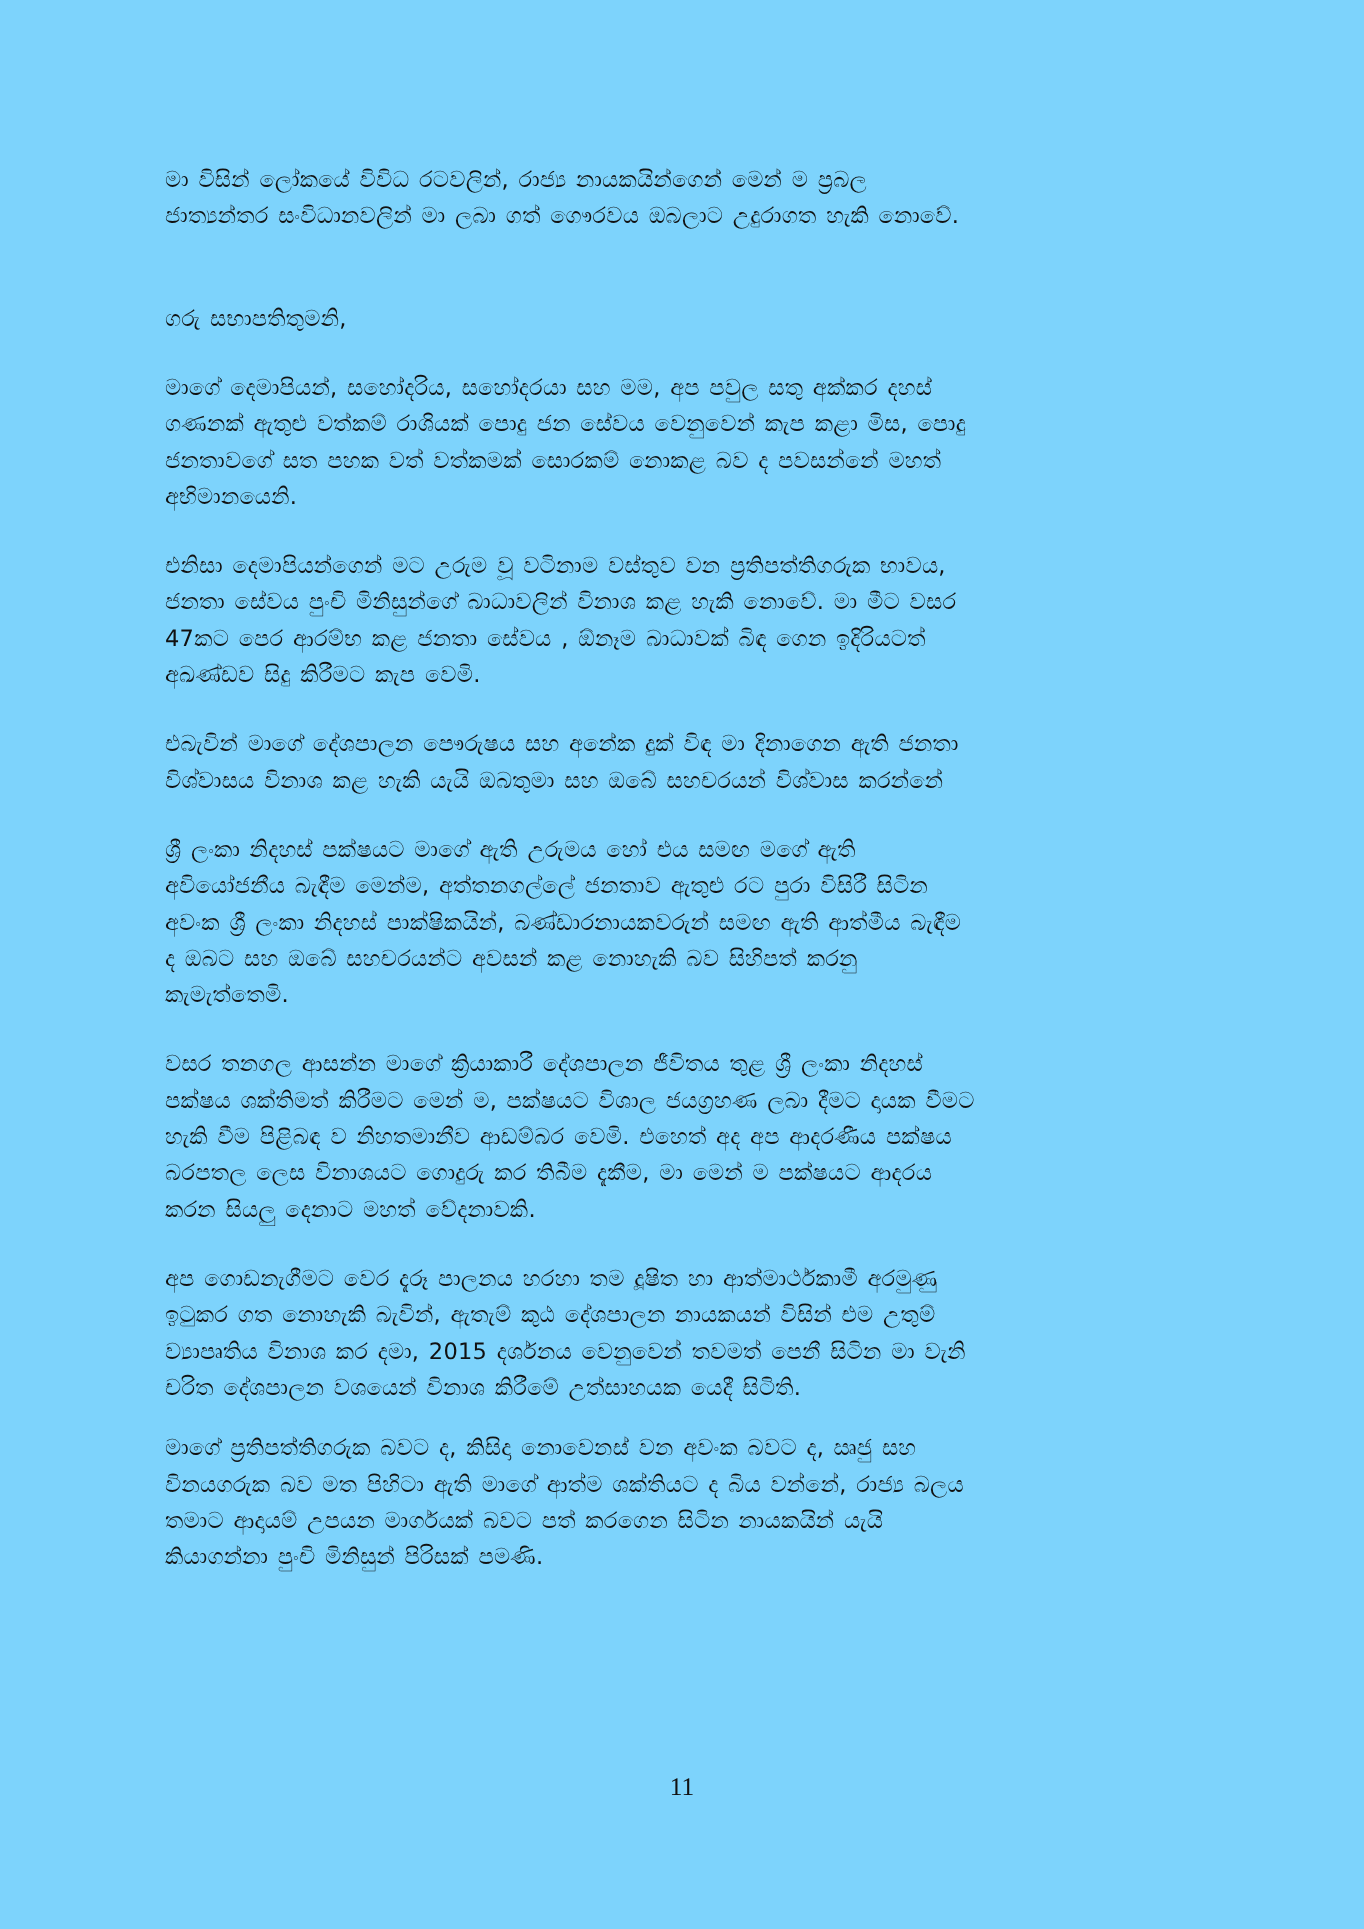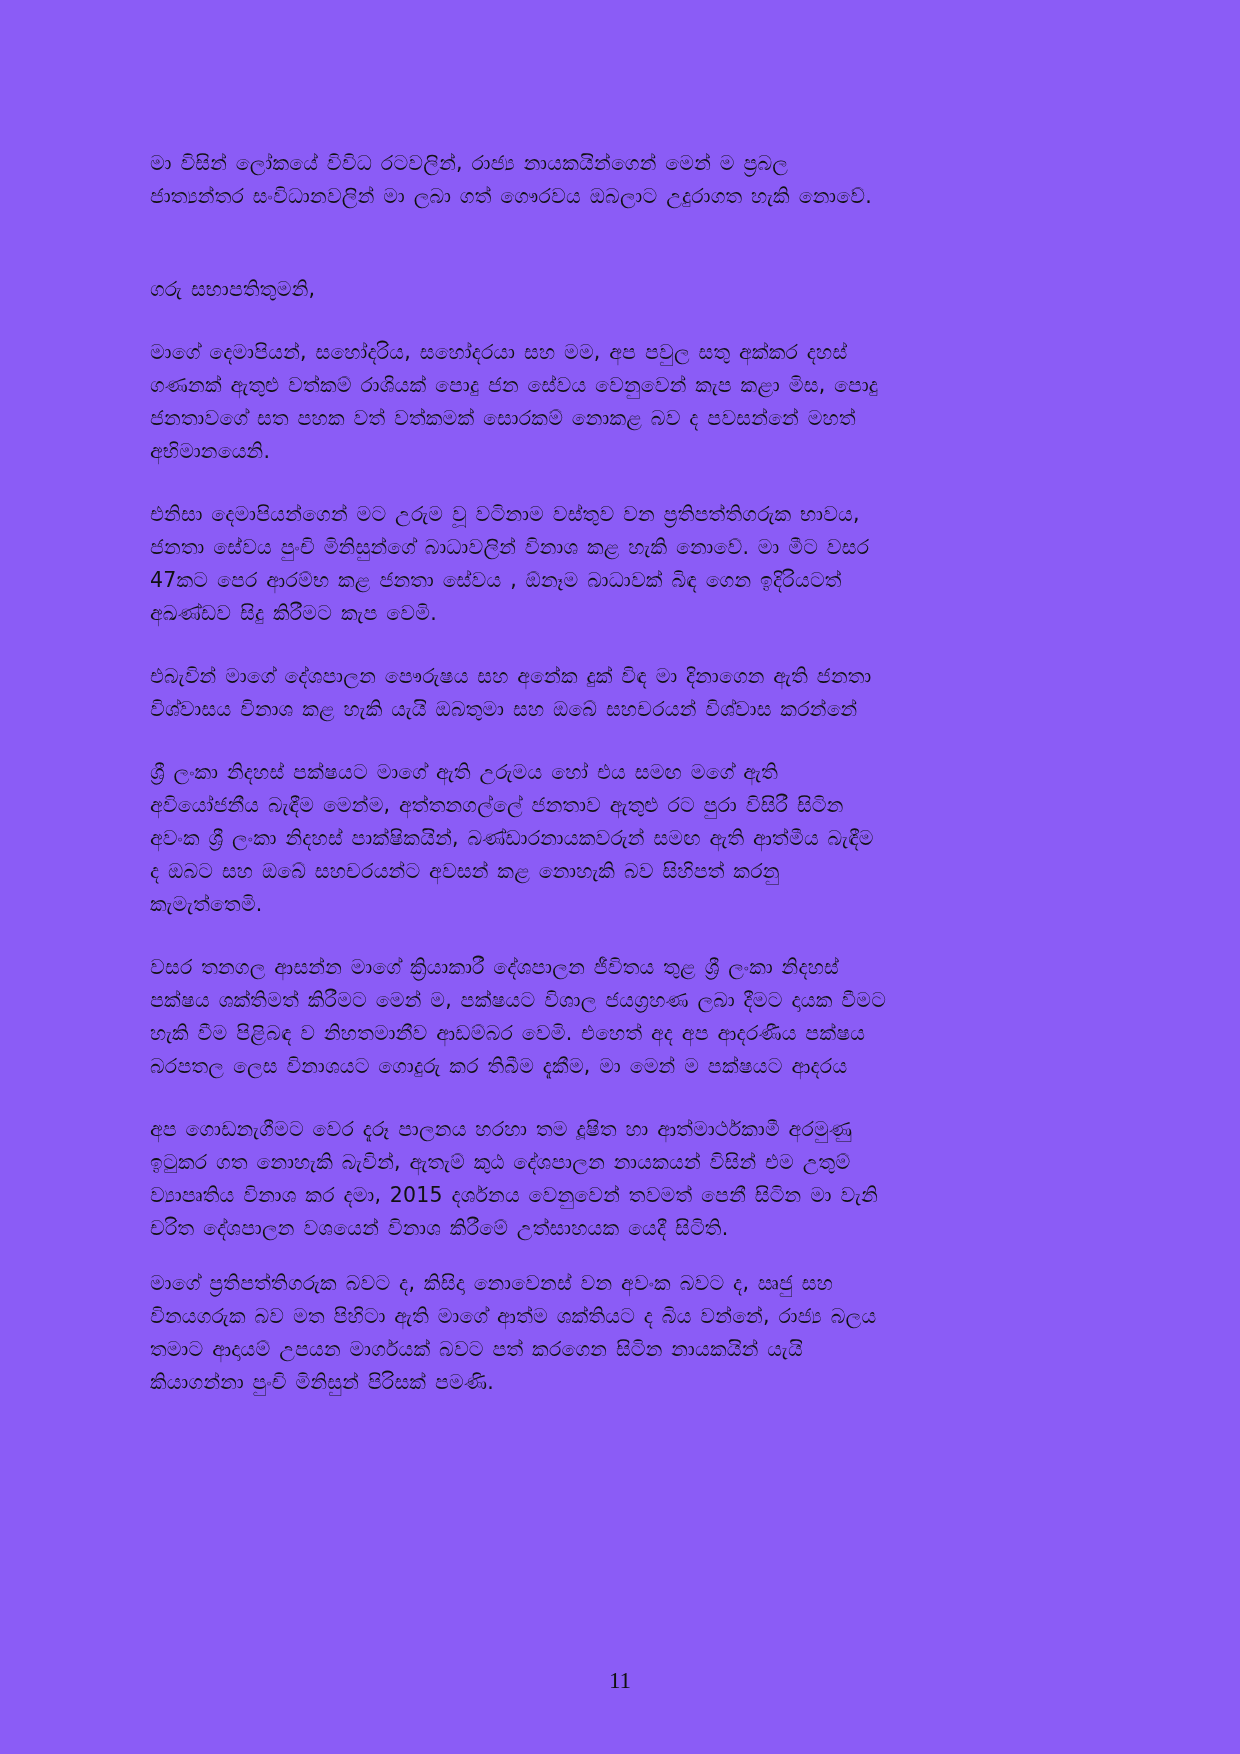--- a/index.html
+++ b/index.html
@@ -13,21 +13,21 @@
       position: relative;
       overflow: hidden;
       color: #111111;
       font-family: "DejaVu Sans", "Liberation Sans", sans-serif;
     }
     .page {
       position: absolute;
       left: 0; top: 0;
       width: 1240px;
       height: 1754px;
-      background: #8b5cf6;
+      background: #7dd3fc;
     }
     .content {
       position: absolute;
       left: 150px;
       top: 147px;
       width: 935px;
     }
     .para {
       margin: 0;
       font-size: 20.5px;
@@ -35,21 +35,21 @@
       text-align: justify;
       text-align-last: left;
       letter-spacing: 0.2px;
       word-spacing: 2px;
     }
     .para.bold { font-weight: normal; }
     .gap-s { height: 22px; }
     .gap-m { height: 30px; }
     .page-number {
       position: absolute;
-      top: 1668px;
+      top: 1612px;
       left: 0;
       width: 1240px;
       text-align: center;
       font-family: "Liberation Serif", "DejaVu Serif", serif;
       font-size: 23px;
       color: #111;
     }
   </style>
 </head>
 <body>
@@ -99,20 +99,21 @@
       <div>ද ඔබට සහ ඔබේ සහචරයන්ට අවසන් කළ නොහැකි බව  සිහිපත් කරනු</div>
       <div>කැමැත්තෙමි.</div>
     </div>
     <div class="gap-m"></div>
 
     <div class="para">
       <div>වසර තනගල ආසන්න මාගේ ක්‍රියාකාරී දේශපාලන ජීවිතය තුළ ශ්‍රී ලංකා නිදහස්</div>
       <div>පක්ෂය ශක්තිමත් කිරීමට මෙන් ම, පක්ෂයට විශාල ජයග්‍රහණ ලබා දීමට දායක වීමට</div>
       <div>හැකි වීම පිළිබඳ ව නිහතමානීව ආඩම්බර වෙමි. එහෙත් අද අප ආදරණීය පක්ෂය</div>
       <div>බරපතල ලෙස විනාශයට ගොදුරු කර තිබීම දැකීම, මා මෙන් ම පක්ෂයට ආදරය</div>
+      <div>කරන සියලු දෙනාට මහත් වේදනාවකි.</div>
     </div>
     <div class="gap-m"></div>
 
     <div class="para bold">
       <div>අප ගොඩනැගීමට වෙර දැරූ පාලනය හරහා තම දූෂිත හා ආත්මාර්ථකාමී අරමුණු</div>
       <div>ඉටුකර ගත නොහැකි බැවින්, ඇතැම් කුඨ දේශපාලන නායකයන් විසින් එම උතුම්</div>
       <div>ව්‍යාපෘතිය විනාශ කර දමා, 2015 දර්ශනය වෙනුවෙන් තවමත් පෙනී සිටින මා වැනි</div>
       <div>චරිත දේශපාලන වශයෙන් විනාශ කිරීමේ උත්සාහයක යෙදී සිටිති.</div>
     </div>
     <div class="gap-s"></div>

